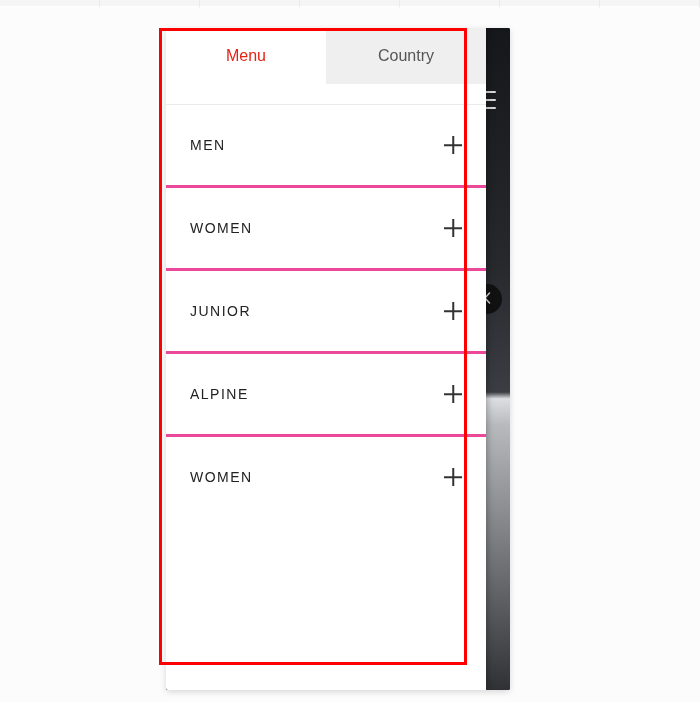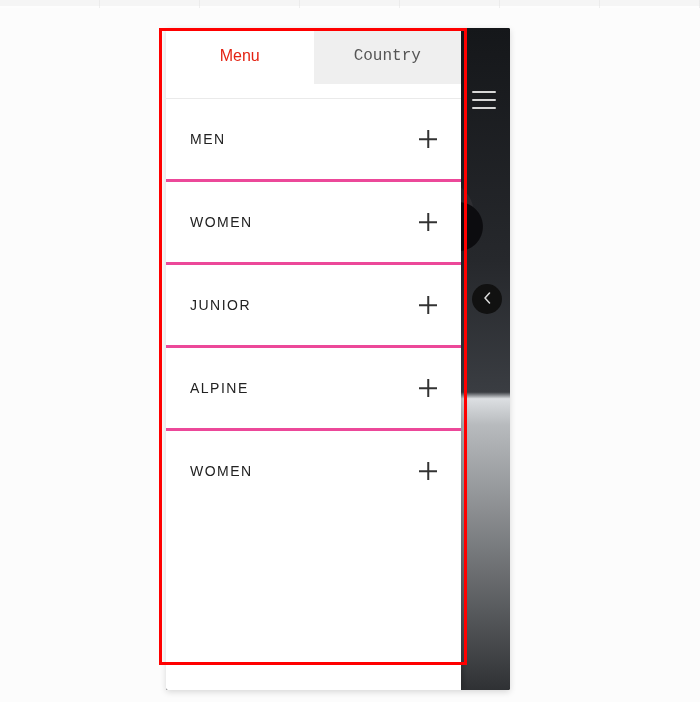--- a/index.html
+++ b/index.html
@@ -108,21 +108,21 @@
     box-sizing: border-box;
     pointer-events: none;
     z-index: 50;
   }
 
   
   .menu-panel {
     position: absolute;
     left: 0;
     top: 0;
-    width: 295px;
+    width: 320px;
     height: 100%;
     background: #ffffff;
     box-shadow: 2px 0 6px rgba(0,0,0,0.25);
     display: flex;
     flex-direction: column;
     z-index: 20;
   }
 
   .tabs {
     display: flex;
@@ -139,40 +139,39 @@
     cursor: pointer;
     user-select: none;
   }
   .tab.active {
     color: #e42313;
     background: #ffffff;
   }
   .tab.inactive {
     color: #555;
     background: #efefef;
-    font-family: Liberation Mono, monospace;
   }
 
   .menu-list {
     flex: 1;
     overflow: hidden;
   }
   .menu-item {
     height: 80px;
     border-top: 3px solid #ec4899;
     display: flex;
     align-items: center;
     justify-content: space-between;
     padding: 0 24px 0 24px;
     cursor: pointer;
     user-select: none;
   }
   .menu-item:first-child {
     border-top: 1px solid #eaeaea;
-    margin-top: 14px;
+    margin-top: 20px;
   }
   .menu-item .label {
     font-size: 14px;
     letter-spacing: 1.5px;
     color: #222;
     font-weight: 400;
   }
   .menu-item .expand {
     width: 18px;
     height: 18px;

